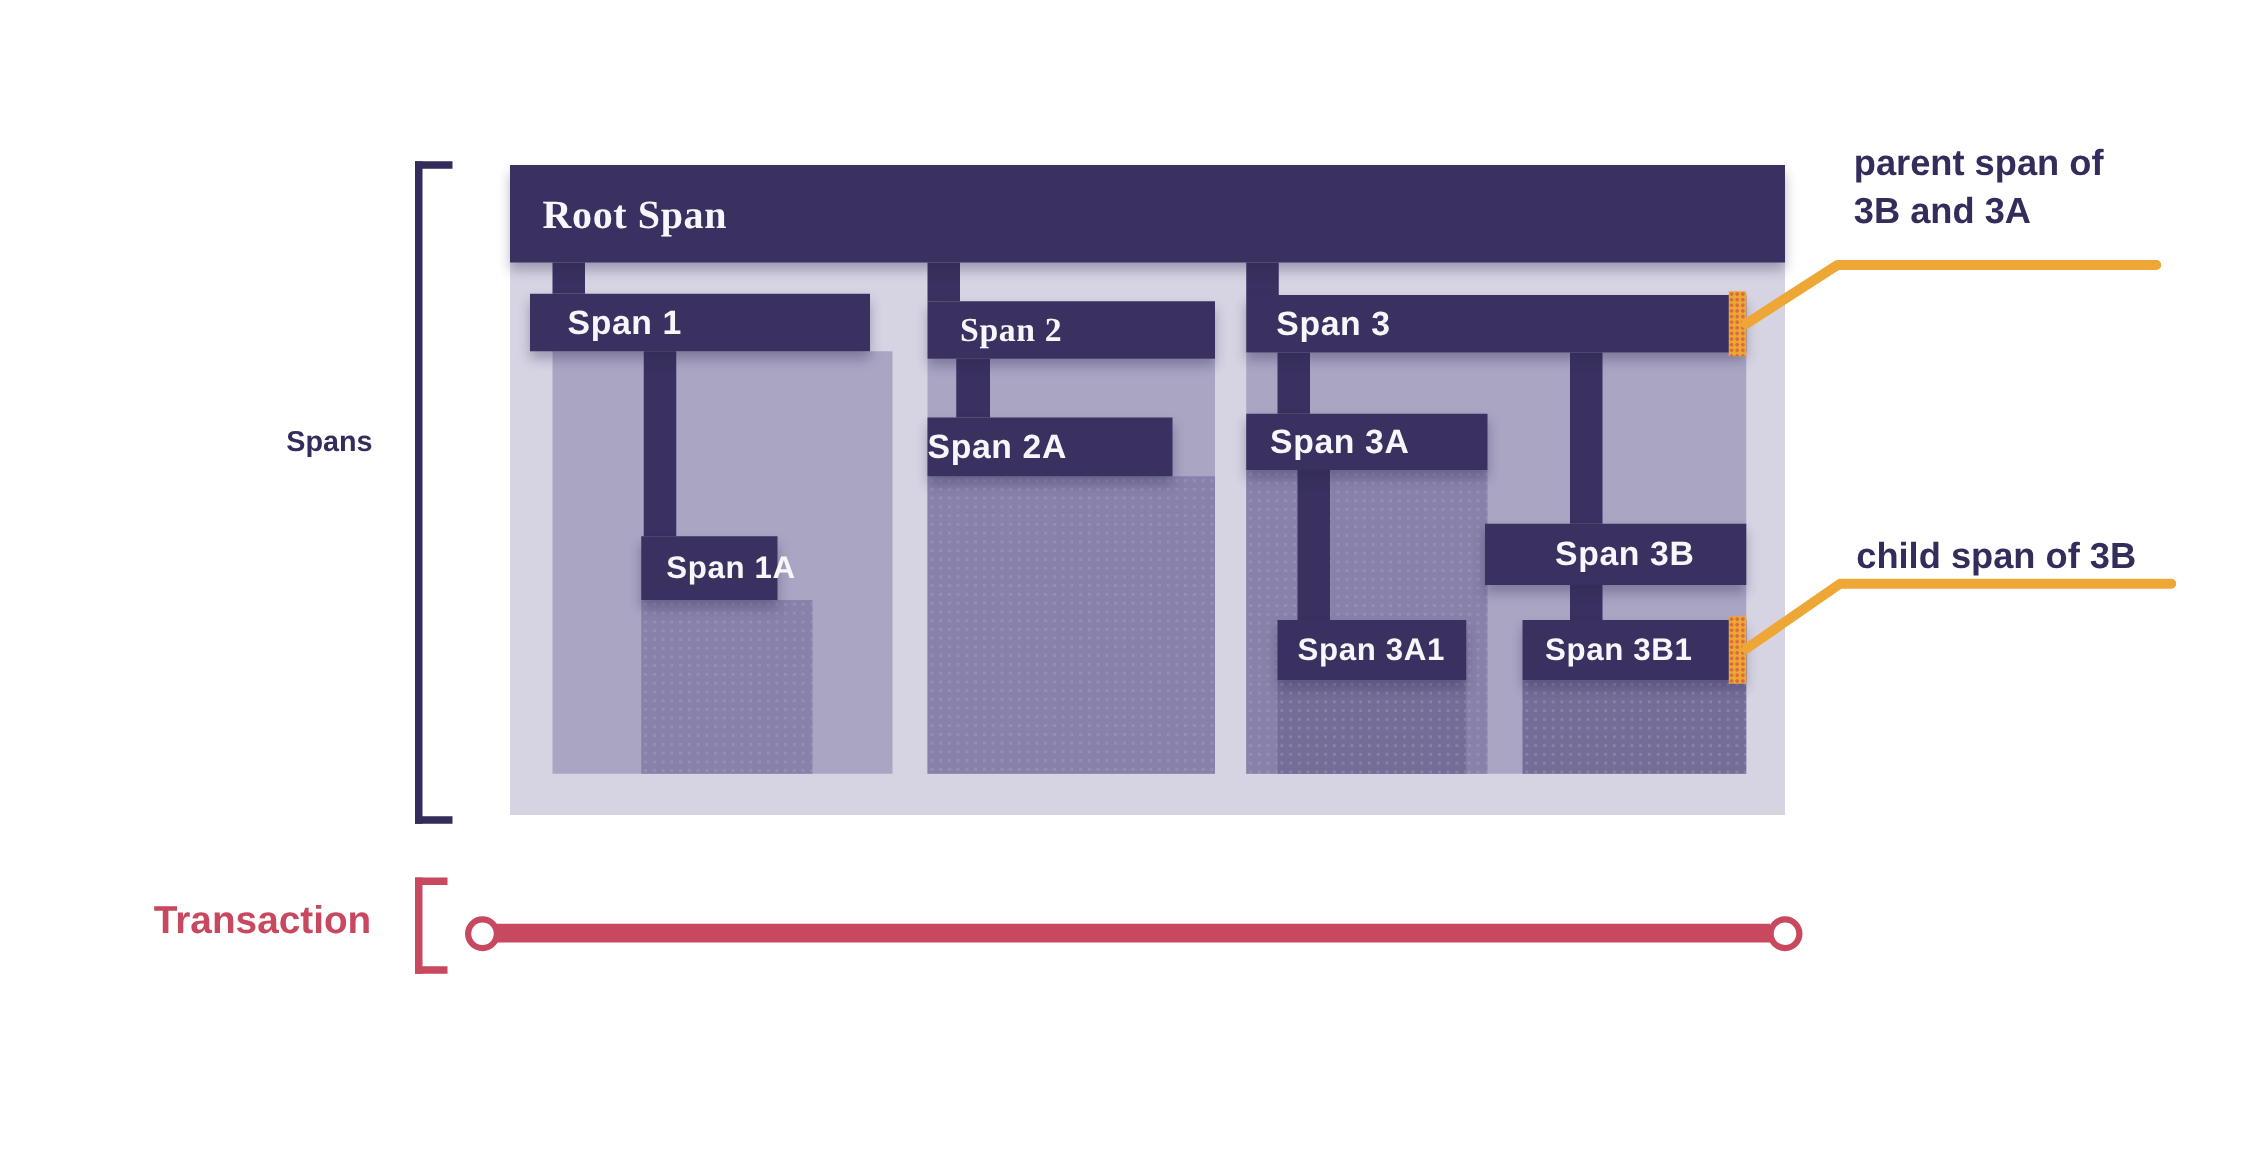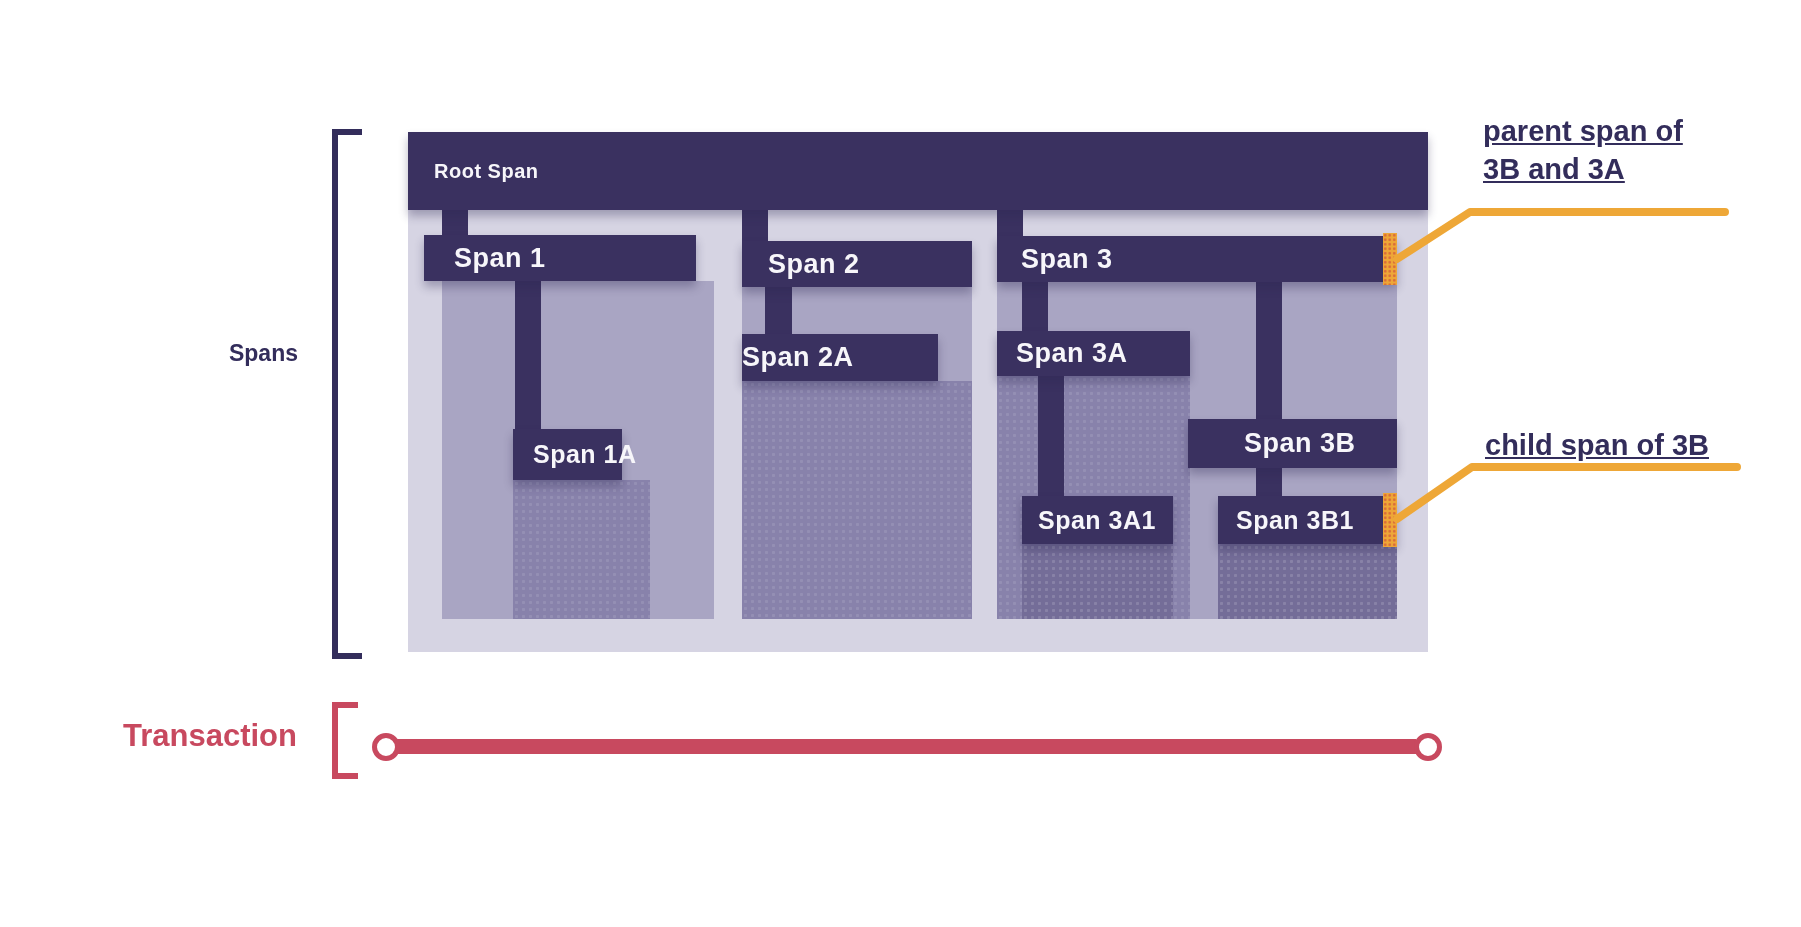--- a/index.html
+++ b/index.html
@@ -76,23 +76,23 @@
   }
   .bar-label{
     color:var(--white-text,#F7F6FA);
     font-weight:700;font-size:27px;
     white-space:nowrap;
     letter-spacing:0.5px;
   }
   .bar.small .bar-label{font-size:25px;}
   
   .bar-root{left:0;top:0;width:1020px;height:78px;padding-left:26px;box-sizing:border-box;}
-  .bar-root .bar-label{font-size:20px;}
+  .bar-root .bar-label{font-size:32px;font-family:Liberation Serif, serif;}
   .bar-s1 {left:16px; top:103px;width:272px;height:46px;padding-left:30px;box-sizing:border-box;}
-  .bar-s2 {left:334px;top:109px;width:230px;height:46px;padding-left:26px;box-sizing:border-box;}
+  .bar-s2 {left:334px;top:109px;width:230px;height:46px;padding-left:26px;box-sizing:border-box;font-family:Liberation Serif, serif;}
   .bar-s3 {left:589px;top:104px;width:400px;height:46px;padding-left:24px;box-sizing:border-box;}
   .bar-s2a{left:334px;top:202px;width:196px;height:47px;box-sizing:border-box;}
   .bar-s3a{left:589px;top:199px;width:193px;height:45px;padding-left:19px;box-sizing:border-box;align-items:center;}
   .bar-s1a{left:105px;top:297px;width:109px;height:51px;padding-left:20px;box-sizing:border-box;}
   .bar-s3b{left:780px;top:287px;width:209px;height:49px;padding-left:56px;box-sizing:border-box;}
   .bar-s3a1{left:614px;top:364px;width:151px;height:48px;padding-left:16px;box-sizing:border-box;}
   .bar-s3b1{left:810px;top:364px;width:179px;height:48px;padding-left:18px;box-sizing:border-box;}
 
   .c-root-s1 {left:34px; top:78px; width:26px;height:25px;}
   .c-root-s2 {left:334px;top:78px; width:26px;height:31px;}
@@ -120,21 +120,20 @@
     background-image:radial-gradient(rgba(200,60,60,0.55) 1.2px, transparent 1.4px);
     background-size:4.5px 4.5px;
     box-shadow:none;
   }
   
   .ann-text{
     position:absolute;
     font-weight:700;font-size:29px;line-height:38px;
     color:var(--navy-text,#332D5B);
     white-space:nowrap;
-    text-decoration:underline;
   }
   .ann-parent{left:1483px;top:112px;}
   .ann-child{left:1485px;top:426px;}
   .ann-lines{position:absolute;left:0;top:0;pointer-events:none;}
   .ann-lines polyline{
     fill:none;
     stroke:var(--orange,#EEA737);
     stroke-width:8;
     stroke-linejoin:round;
     stroke-linecap:round;

